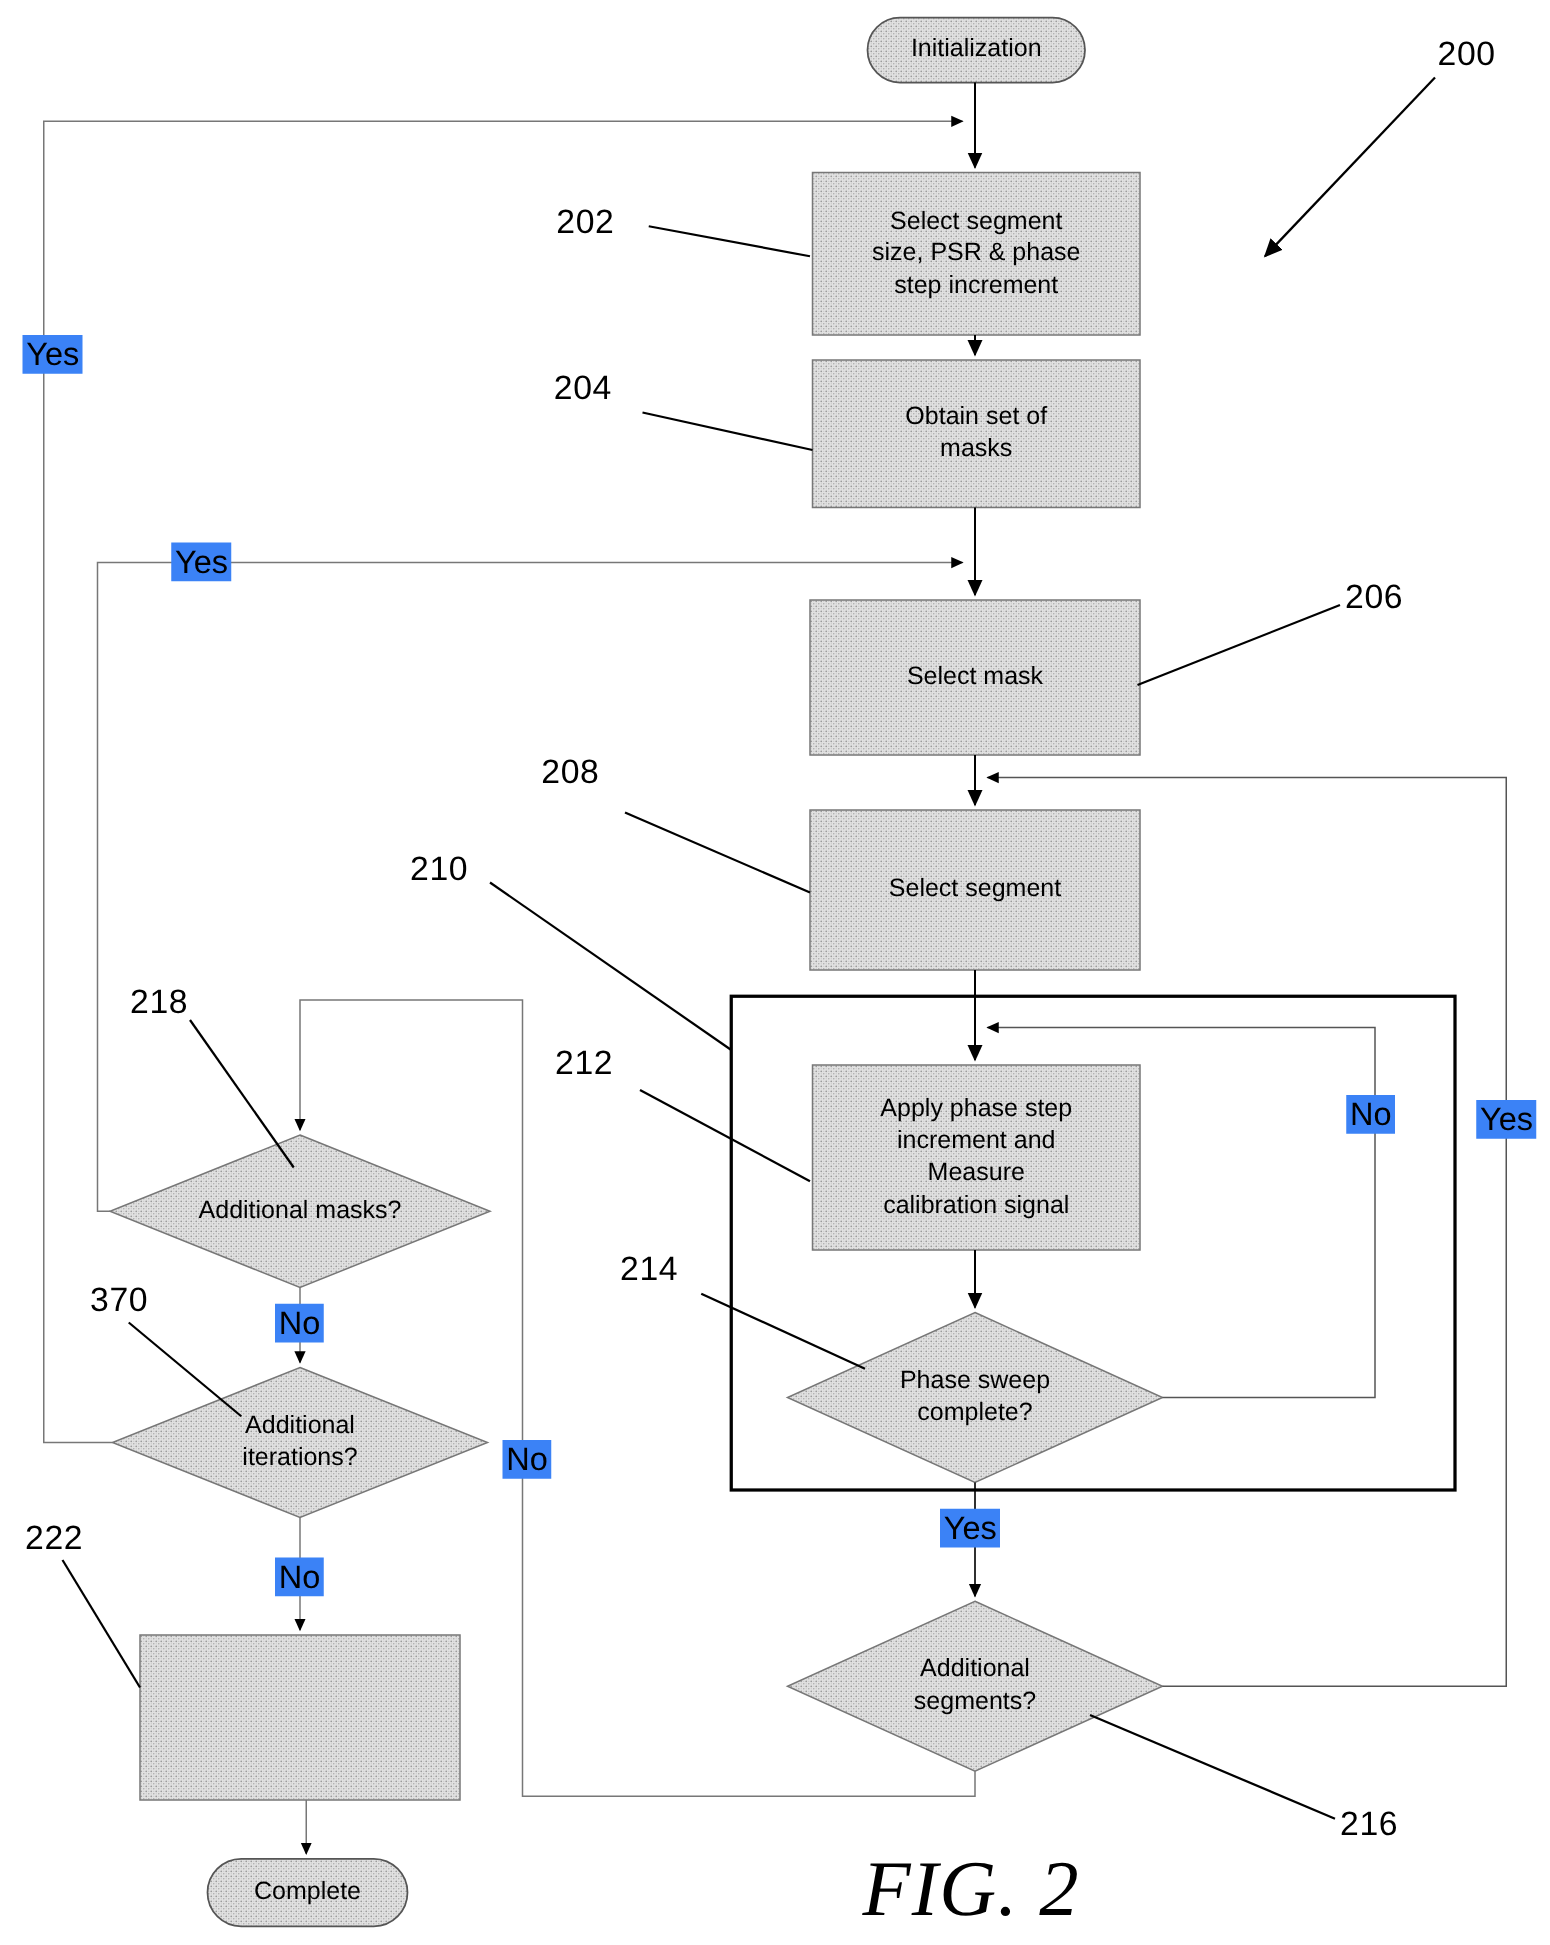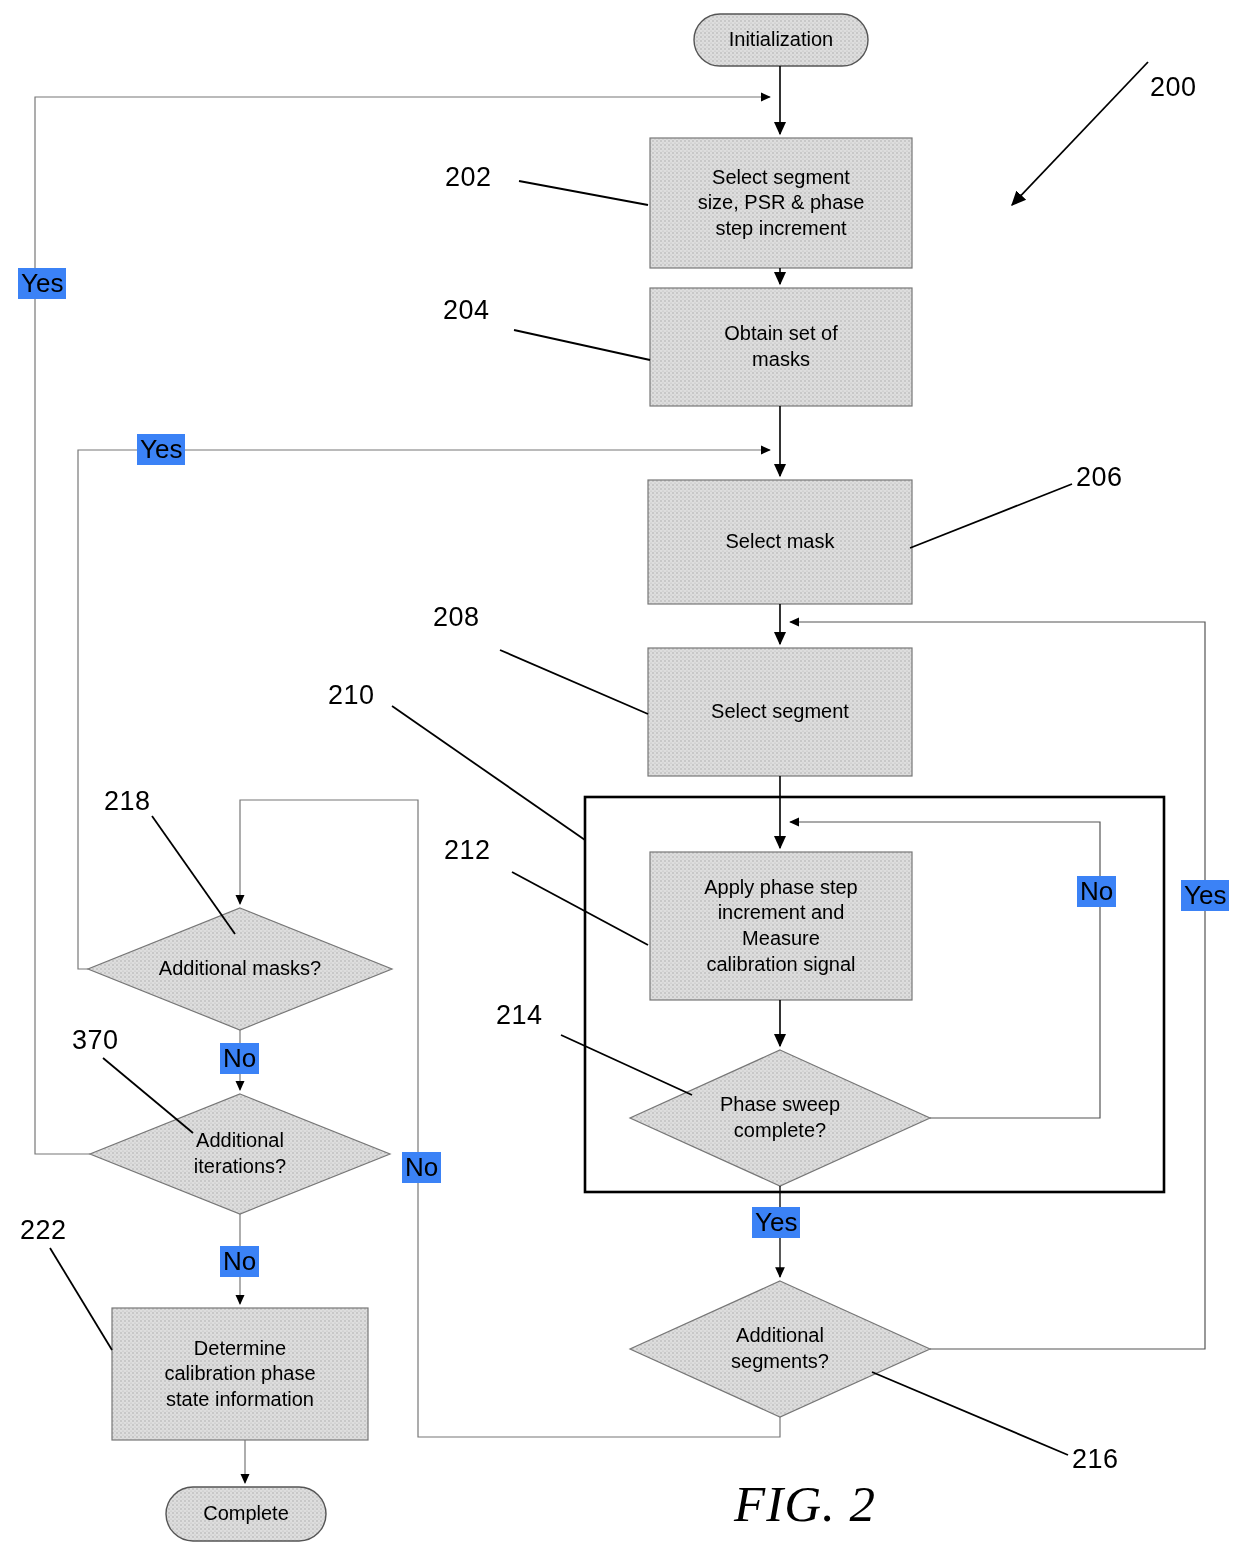--- a/index.html
+++ b/index.html
@@ -43,24 +43,23 @@
     position: absolute;
     font-size: 26px;
     color: #000;
     background: #3b82f6;
     padding: 0 3px;
   }
   .fig-label {
     position: absolute;
     font-family: "Liberation Serif", serif;
     font-style: italic;
-    font-size: 51px;
+    font-size: 63px;
     color: #000;
     letter-spacing: 1px;
-    margin-left: 44px;
   }
 </style>
 </head>
 <body>
 
 <div id="page">
 
   <svg class="layer" viewBox="0 0 1240 1556">
     <defs>
       <pattern id="stipple" width="4" height="4" patternUnits="userSpaceOnUse">
@@ -187,25 +186,20 @@
 
   <div class="node-text" style="left:88px; top:908px; width:304px; height:122px;">
     <span>Additional masks?</span>
   </div>
 
   <div class="node-text" style="left:90px; top:1094px; width:300px; height:120px; flex-direction:column;">
     <span>Additional</span>
     <span>iterations?</span>
   </div>
 
-  <div class="node-text" style="left:112px; top:1308px; width:256px; height:132px; flex-direction:column;">
-    <span>Determine</span>
-    <span>calibration phase</span>
-    <span>state information</span>
-  </div>
 
   <div class="node-text" style="left:166px; top:1487px; width:160px; height:54px;">
     <span>Complete</span>
   </div>
 
   <div class="edge-label" style="left:18px; top:268px;">Yes</div>
 
   <div class="edge-label" style="left:137px; top:434px;">Yes</div>
 
   <div class="edge-label" style="left:1077px; top:876px;">No</div>
@@ -213,21 +207,21 @@
   <div class="edge-label" style="left:1181px; top:880px;">Yes</div>
 
   <div class="edge-label" style="left:752px; top:1207px;">Yes</div>
 
   <div class="edge-label" style="left:220px; top:1043px;">No</div>
 
   <div class="edge-label" style="left:220px; top:1246px;">No</div>
 
   <div class="edge-label" style="left:402px; top:1152px;">No</div>
 
-  <div class="ref-num" style="left:1150px; top:28px;margin-top:44px;">200</div>
+  <div class="ref-num" style="left:1150px; top:28px;">200</div>
   <div class="ref-num" style="left:445px; top:162px;">202</div>
   <div class="ref-num" style="left:443px; top:295px;">204</div>
   <div class="ref-num" style="left:1076px; top:462px;">206</div>
   <div class="ref-num" style="left:433px; top:602px;">208</div>
   <div class="ref-num" style="left:328px; top:680px;">210</div>
   <div class="ref-num" style="left:444px; top:835px;">212</div>
   <div class="ref-num" style="left:496px; top:1000px;text-align:center;">214</div>
   <div class="ref-num" style="left:1072px; top:1444px;">216</div>
   <div class="ref-num" style="left:104px; top:786px;">218</div>
   <div class="ref-num" style="left:72px; top:1025px;">370</div>

